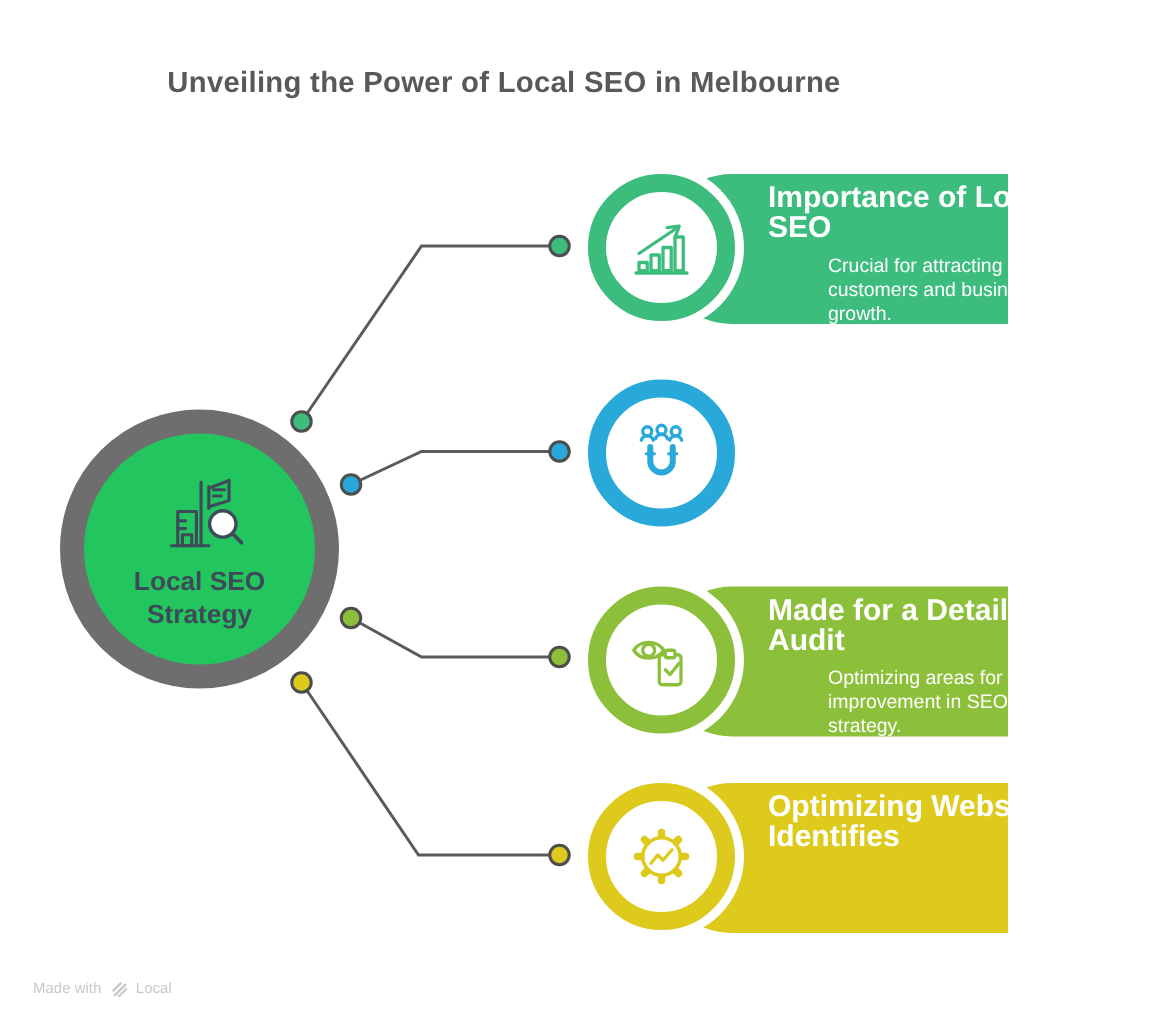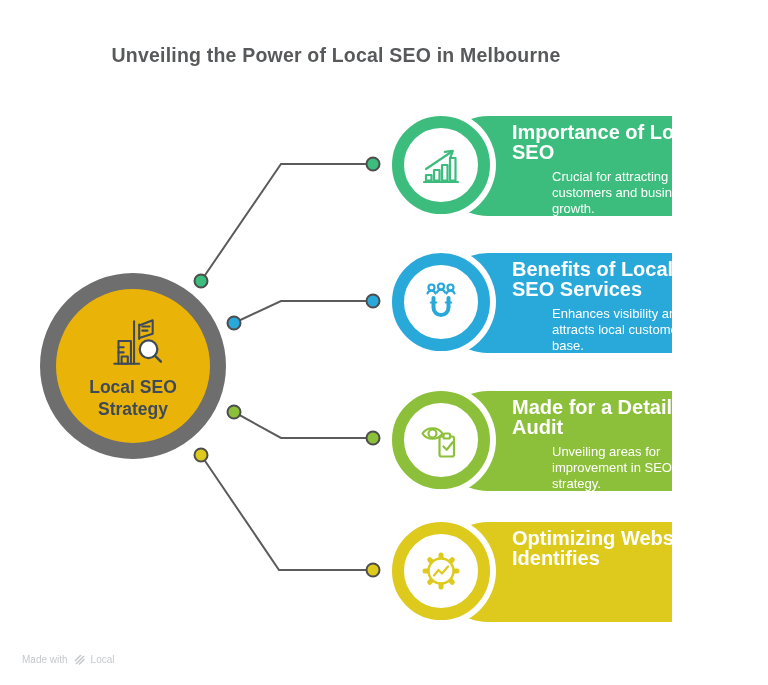--- a/index.html
+++ b/index.html
@@ -12,21 +12,21 @@
     position:absolute;top:44px;left:0;width:100%;margin:0;
     text-align:center;font-size:19.5px;font-weight:bold;color:#58595b;letter-spacing:.2px;
   }
   .connectors{position:absolute;left:0;top:0;z-index:1;}
   .link{fill:none;stroke:var(--line,#5b5b5b);stroke-width:2;}
   .dot{stroke:#4d4d4d;stroke-width:2;fill:currentColor;}
 
   
   .central{
     position:absolute;left:40px;top:273px;width:186px;height:186px;box-sizing:border-box;
-    border:16px solid var(--ring,#6e6e6e);border-radius:50%;background:#eab308;z-index:2;
+    border:16px solid var(--ring,#6e6e6e);border-radius:50%;background:#22c55e;z-index:2;
     display:flex;flex-direction:column;align-items:center;justify-content:center;gap:6px;
   }
   .central-label{
     width:122px;text-align:center;font-size:17.5px;font-weight:bold;line-height:22px;
   }
   .central svg{display:block;}
 
   
   .card{position:absolute;left:392px;width:335px;height:100px;z-index:2;}
   .pill{
@@ -102,42 +102,38 @@
         <rect x="16" y="28" width="5.5" height="10.5"></rect>
         <rect x="24" y="23" width="5.5" height="15.5"></rect>
         <rect x="32" y="16" width="5.5" height="22.5"></rect>
         <path d="M8 27 L34 9.5"></path>
         <path d="M26.8 9.8 L34.8 8.8 L32 16.5"></path>
       </svg>
     </div>
   </div>
 
   <div class="card card--2" style="--c: #29a9da; color: rgb(41, 169, 218);">
-    <div class="pill">
-      <div class="card-title">Benefits of Local SEO Services</div>
-      <div class="card-desc">Enhances visibility and attracts local customer base.</div>
-    </div>
     <div class="badge">
       <svg width="46" height="46" viewBox="0 0 46 46" fill="none" stroke="currentColor" stroke-width="2.2" stroke-linecap="round" stroke-linejoin="round">
         <circle cx="13.5" cy="8.5" r="3"></circle>
         <circle cx="23" cy="7.5" r="3"></circle>
         <circle cx="32.5" cy="8.5" r="3"></circle>
         <path d="M9.5 14.5 a4.2 4.2 0 0 1 8 0"></path>
         <path d="M19 13.5 a4.2 4.2 0 0 1 8 0"></path>
         <path d="M28.5 14.5 a4.2 4.2 0 0 1 8 0"></path>
         <path d="M15.5 19 v9.5 a7.5 7.5 0 0 0 15 0 V19" stroke-width="4"></path>
         <path d="M12.8 23.5 h5.5 M27.7 23.5 h5.5" stroke-width="2"></path>
       </svg>
     </div>
   </div>
 
   <div class="card card--3" style="--c: #8dc03a; color: rgb(141, 192, 58);">
     <div class="pill">
       <div class="card-title">Made for a Detailed Audit</div>
-      <div class="card-desc">Unveiling areas for improvement in SEO strategy.</div>
+      <div class="card-desc">Optimizing areas for improvement in SEO strategy.</div>
     </div>
     <div class="badge">
       <svg width="46" height="46" viewBox="0 0 46 46" fill="none" stroke="currentColor" stroke-width="2.2" stroke-linecap="round" stroke-linejoin="round">
         <path d="M4.5 16.5 C9 9.5 20 9.5 24.5 16.5 C20 23.5 9 23.5 4.5 16.5 Z"></path>
         <circle cx="14.5" cy="16.5" r="4"></circle>
         <rect x="21.5" y="19.5" width="14.5" height="20" rx="2" fill="#fff"></rect>
         <rect x="25.5" y="16.5" width="6.5" height="5" rx="1.5" fill="#fff"></rect>
         <path d="M25.5 29.5 l3.2 3.2 l6 -7.5"></path>
       </svg>
     </div>

